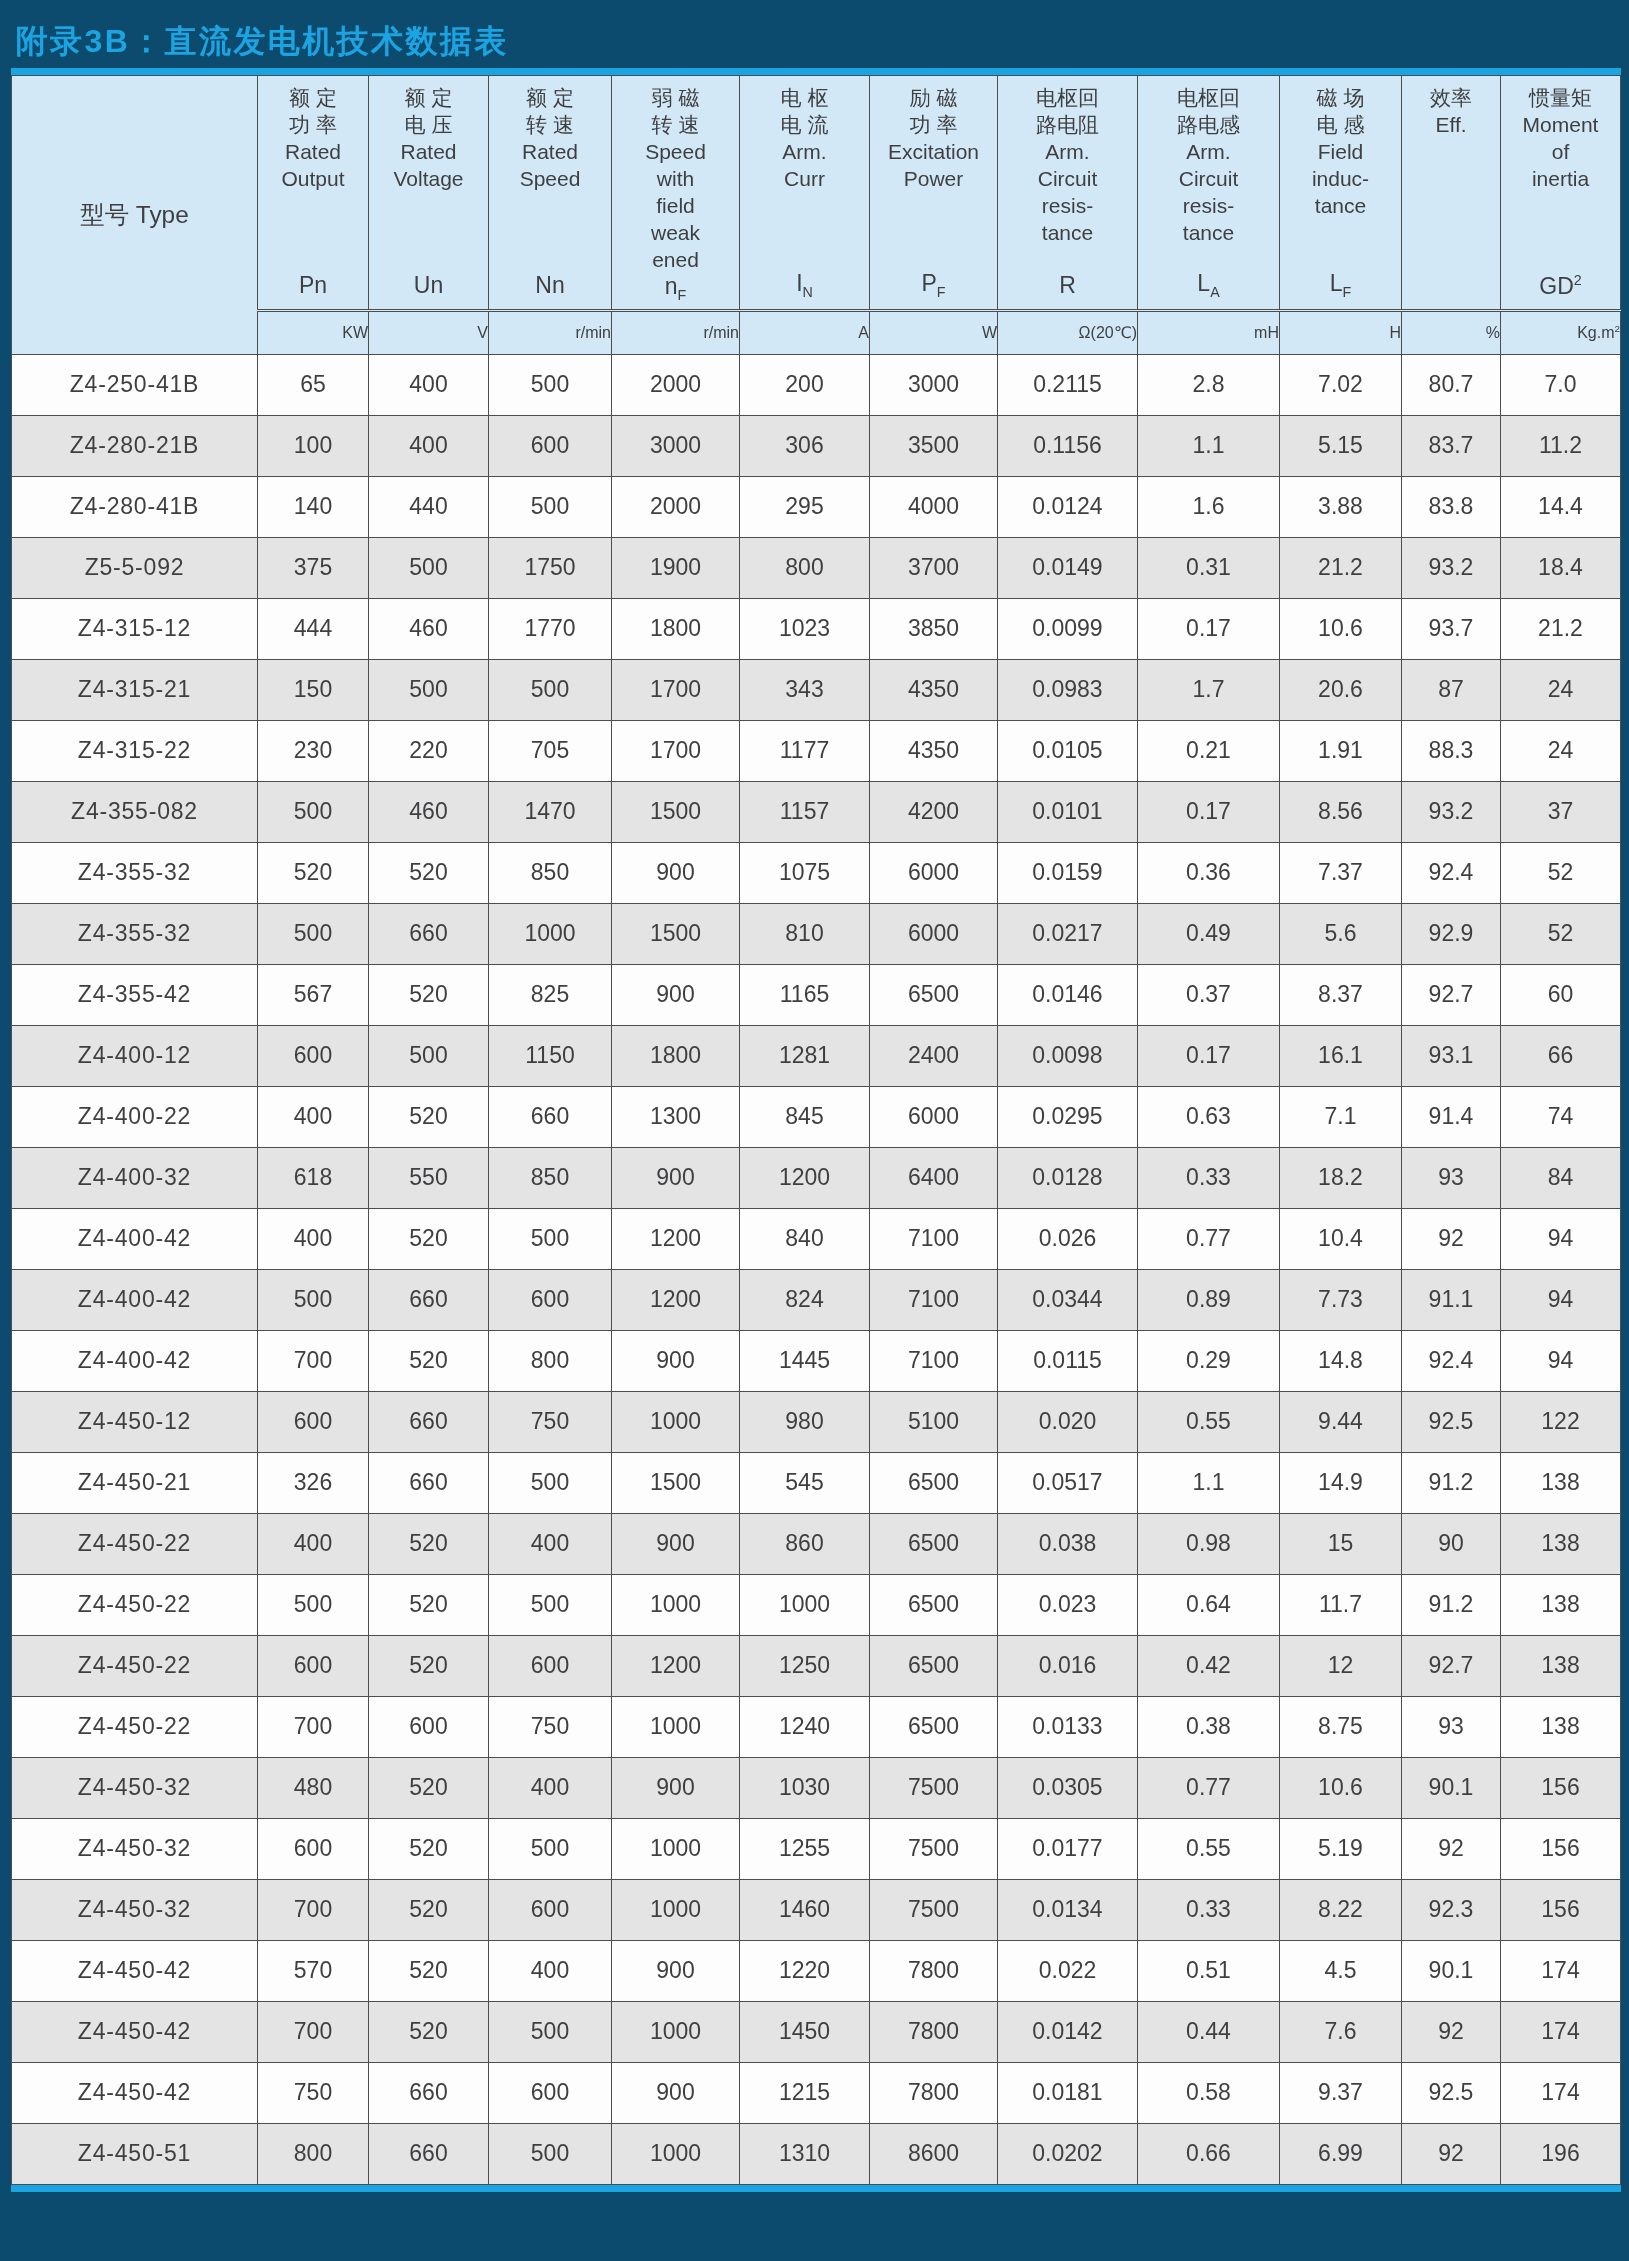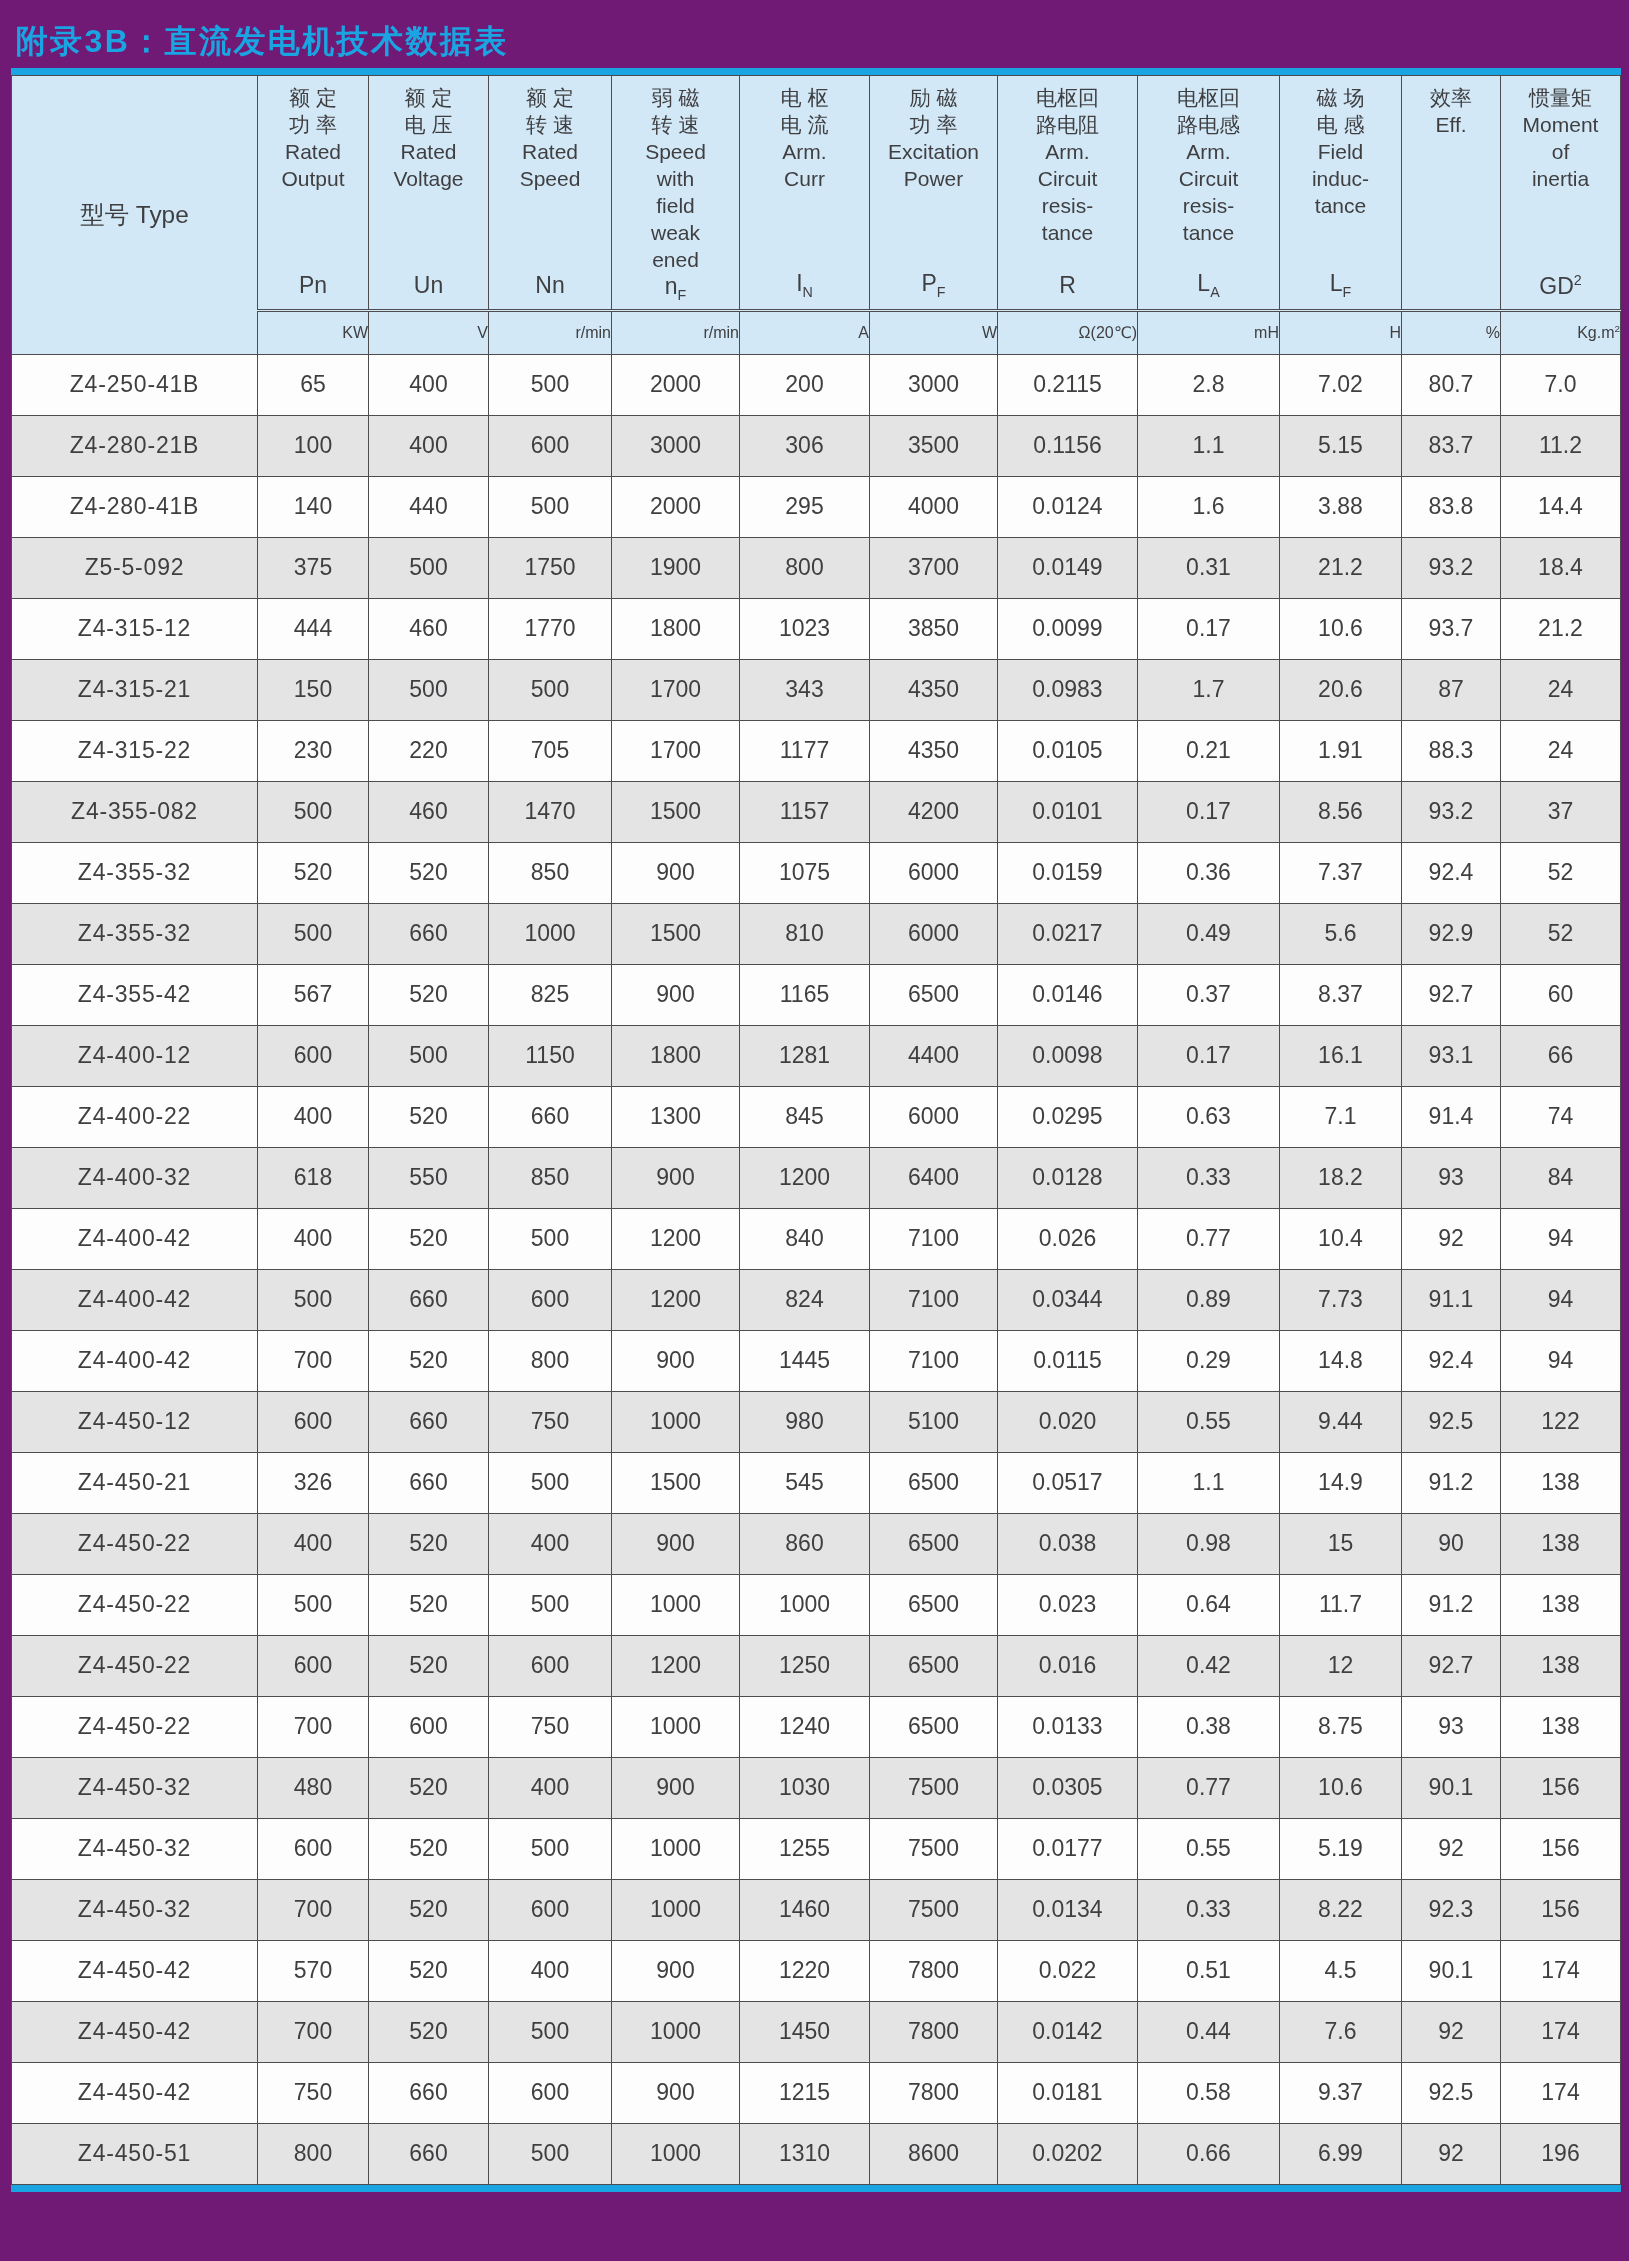--- a/index.html
+++ b/index.html
@@ -5,21 +5,21 @@
   :root{
     --accent:#1ba4e2;
     --header-bg:#d2e8f7;
     --row-alt:#e4e4e5;
     --border:#4d4d4f;
     --ink:#3f3f41;
   }
   *{box-sizing:border-box;}
   body{margin:0;background:#ffffff;}
   .page{
-    width:1630px;height:2261px;background:#701a75;
+    width:1630px;height:2261px;background:#0c4a6e;
     padding:12.6px 11px 0 11px;
     font-family:"Liberation Sans","DejaVu Sans",sans-serif;
     color:var(--ink);
   }
   .title-zh{
     color:var(--accent);font-size:32px;font-weight:700;
     margin:7.9px 0 3.2px 4.7px;letter-spacing:2.4px;
   }
   .title-en{
     color:var(--accent);font-size:35px;font-weight:400;
@@ -382,21 +382,21 @@
             <td>92.7</td>
             <td>60</td>
           </tr>
           <tr>
             <td class="type-cell">Z4-400-12</td>
             <td>600</td>
             <td>500</td>
             <td>1150</td>
             <td>1800</td>
             <td>1281</td>
-            <td>4400</td>
+            <td>2400</td>
             <td>0.0098</td>
             <td>0.17</td>
             <td>16.1</td>
             <td>93.1</td>
             <td>66</td>
           </tr>
           <tr>
             <td class="type-cell">Z4-400-22</td>
             <td>400</td>
             <td>520</td>

